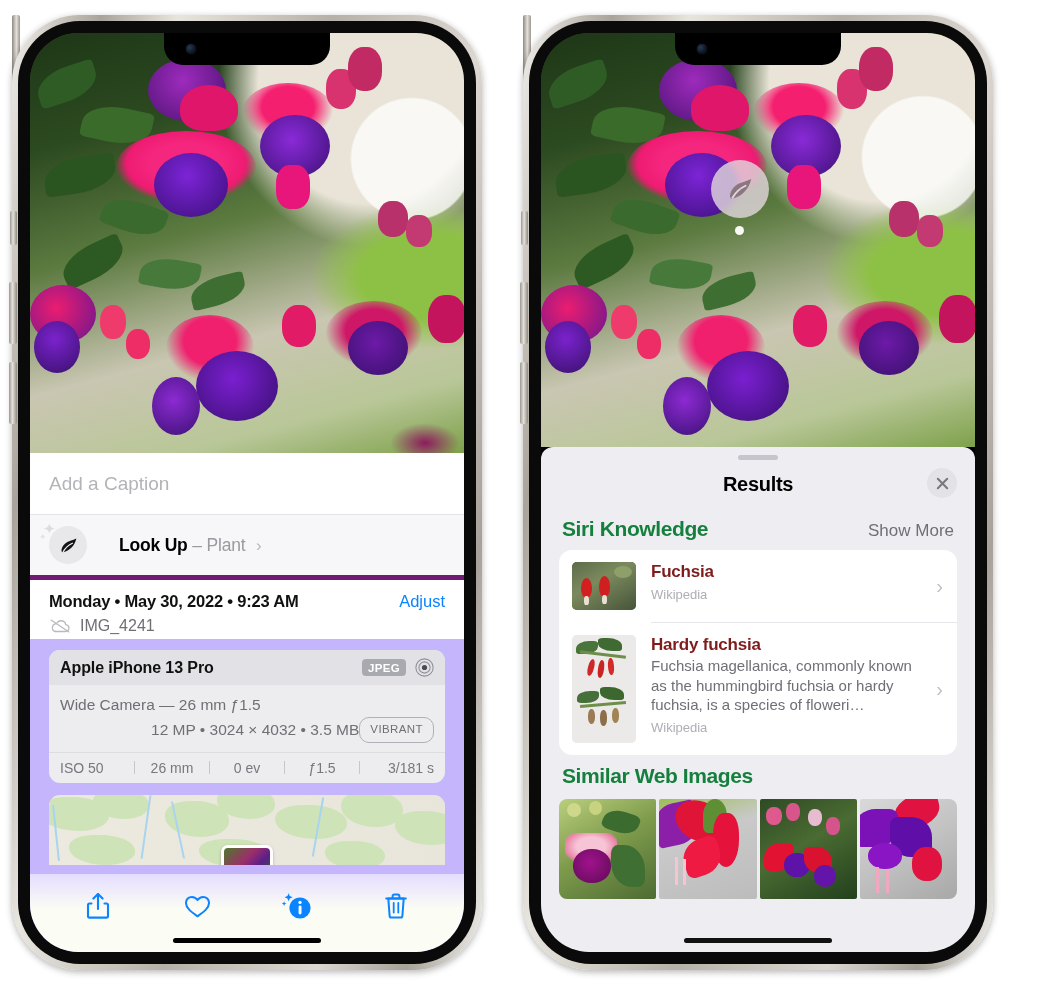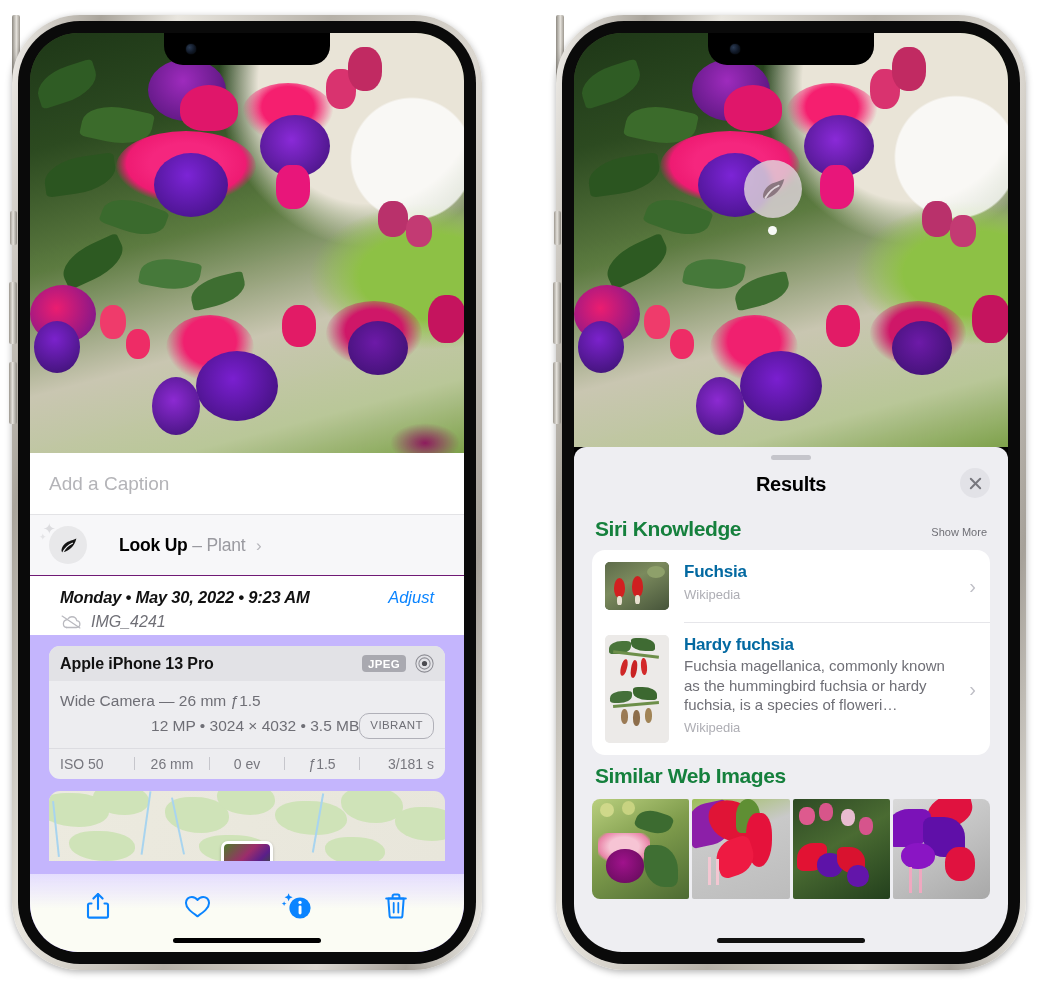--- a/index.html
+++ b/index.html
@@ -6,21 +6,21 @@
   html,body{
     width:1055px; height:985px; background:#ffffff;
     font-family:"Liberation Sans", sans-serif;
     overflow:hidden;
   }
   .stage{ position:relative; width:1055px; height:985px; }
 
   
   .phone{ position:absolute; width:470px; height:955px; top:15px; }
   .phone.left{ left:12px; }
-  .phone.right{ left:556px; }
+  .phone.right{ left:523px; }
 
   .band{
     position:absolute; inset:0; border-radius:68px;
     background:linear-gradient(100deg,#f2f0ec 0%,#cdc9c2 7%,#a9a49b 14%,#e8e5de 26%,
                                #b6b1a8 50%,#dcd8d1 74%,#a6a199 88%,#f0eee9 100%);
     box-shadow:0 2px 7px rgba(0,0,0,.30);
   }
   .bezel{
     position:absolute; left:6px; top:6px; right:6px; bottom:6px;
     border-radius:62px; background:#0a0a0a;
@@ -87,21 +87,21 @@
   .lu-icon{
     width:38px; height:38px; border-radius:50%; background:#e8e8ea;
     display:flex; align-items:center; justify-content:center; position:relative; flex:0 0 auto;
   }
   .spark{ position:absolute; left:-6px; top:-5px; color:#dcdcdf; font-size:15px; line-height:1; }
   .spark2{ position:absolute; left:-10px; top:7px; color:#e4e4e7; font-size:9px; line-height:1; }
   .lu-text{ margin-left:32px; font-size:17.5px; font-weight:700; letter-spacing:-.2px; }
   .lu-text .sub{ font-weight:400; color:#9a9aa0; }
   .lu-chev{ margin-left:6px; color:#b6b6bb; font-size:17px; font-weight:400; }
 
-  .meta{ padding:12px 30px 4px; background:#fff; border-top:1px solid #701a75;font-style:italic; }
+  .meta{ padding:12px 19px 4px; background:#fff; border-top:5px solid #701a75; }
   .meta-line1{ display:flex; align-items:baseline; justify-content:space-between; }
   .meta-date{ font-size:16.5px; font-weight:700; letter-spacing:-.2px; color:#111; }
   .adjust{ font-size:16.5px; color:#0a84ff; }
   .meta-line2{ display:flex; align-items:center; gap:9px; margin-top:6px; }
   .meta-file{ font-size:16px; color:#6f6f76; }
 
   .camcard{
     margin:11px 19px 0; border-radius:11px; background:#ededf0; overflow:hidden;
     font-size:15.5px;
   }
@@ -169,33 +169,33 @@
   .sheet-title{ font-size:20px; font-weight:700; letter-spacing:-.3px; color:#000; }
   .closebtn{
     position:absolute; right:18px; top:8px; width:30px; height:30px; border-radius:50%;
     background:#e2e2e7; display:flex; align-items:center; justify-content:center;
   }
   .sec-head{
     display:flex; align-items:baseline; justify-content:space-between;
     padding:9px 21px 9px;
   }
   .sec-title{ font-size:21px; font-weight:700; letter-spacing:-.4px; color:#15803d; }
-  .show-more{ font-size:11px; color:#6f6f76; }
+  .show-more{ font-size:17px; color:#6f6f76; }
 
   .kcard{
     margin:0 18px; background:#fff; border-radius:13px; overflow:hidden;
   }
   .krow{ display:flex; padding:12px 13px; align-items:flex-start; position:relative; }
   .kthumb{
     width:64px; height:48px; border-radius:5px; overflow:hidden; flex:0 0 auto;
     position:relative; background:#4c5a3a;
   }
   .kthumb.tall{ height:108px; width:64px; background:#ededed; }
   .ktext{ margin-left:15px; flex:1 1 auto; padding-right:28px; }
-  .ktitle{ font-size:17px; font-weight:700; color:#0369a1; letter-spacing:-.2px; }
+  .ktitle{ font-size:17px; font-weight:700; color:#7f1d1d; letter-spacing:-.2px; }
   .kdesc{ font-size:15px; color:#6f6f76; line-height:1.31; margin-top:1px; }
   .ksrc{ font-size:13px; color:#aeaeb4; margin-top:5px; }
   .kchev{
     position:absolute; right:14px; top:50%; transform:translateY(-50%);
     color:#bfbfc6; font-size:20px; font-weight:300;
   }
   .kdiv{ height:1px; background:#e6e6ea; margin-left:92px; }
 
   .simgrid{ display:flex; gap:3px; padding:0 18px; margin-top:2px; }
   .simcell{ flex:1 1 0; height:100px; border-radius:2px; overflow:hidden; position:relative; }

